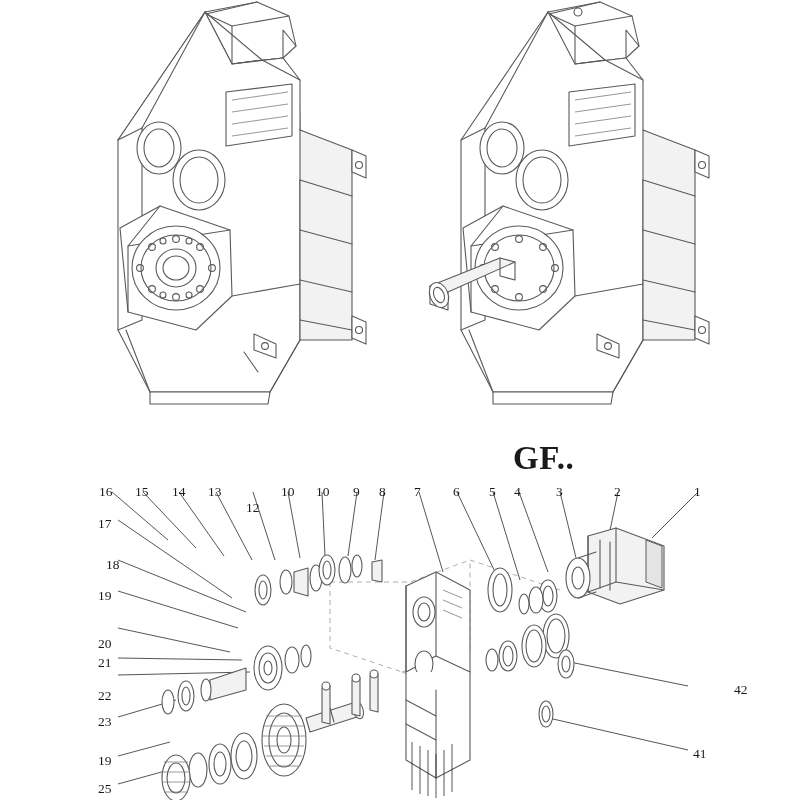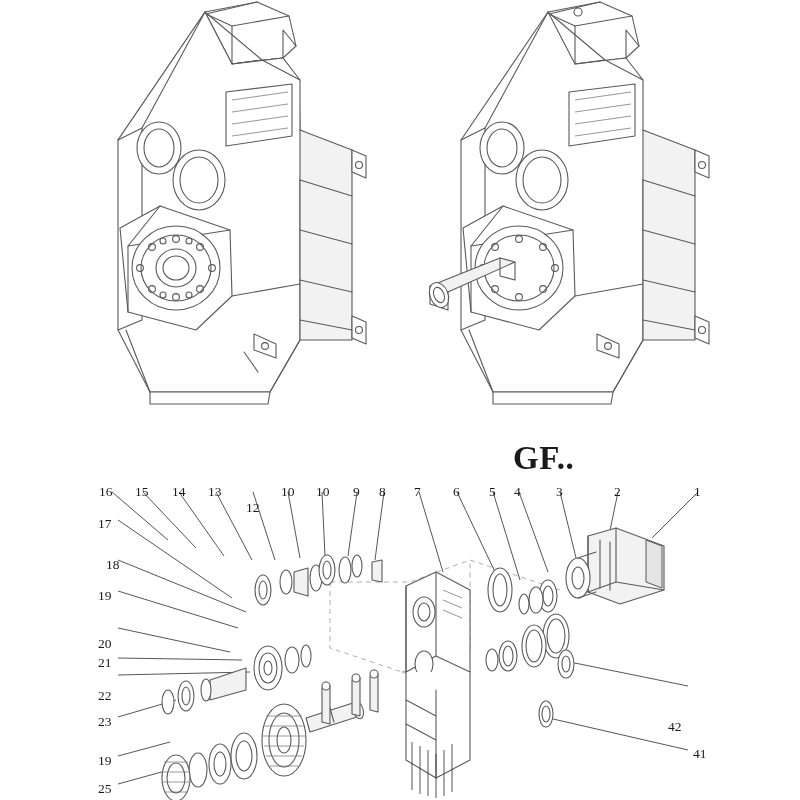--- a/index.html
+++ b/index.html
@@ -405,17 +405,17 @@
       <div class="num" style="left: 694px; top: 484px;">1</div>
       <div class="num" style="left: 98px; top: 516px;">17</div>
       <div class="num" style="left: 98px; top: 557px; margin-left: 8px;">18</div>
       <div class="num" style="left: 98px; top: 588px;">19</div>
       <div class="num" style="left: 98px; top: 625px; margin-top: 11px;">20</div>
       <div class="num" style="left: 98px; top: 655px;">21</div>
       <div class="num" style="left: 98px; top: 672px; margin-top: 16px;">22</div>
       <div class="num" style="left: 98px; top: 714px;">23</div>
       <div class="num" style="left: 98px; top: 753px;">19</div>
       <div class="num" style="left: 98px; top: 781px;">25</div>
-      <div class="num" style="left: 668px; top: 682px; margin-top: 37px;">42</div>
+      <div class="num" style="left: 734px; top: 682px;">42</div>
       <div class="num" style="left: 693px; top: 746px;">41</div>
     </div>
 
 </div>
 
 </body></html>

